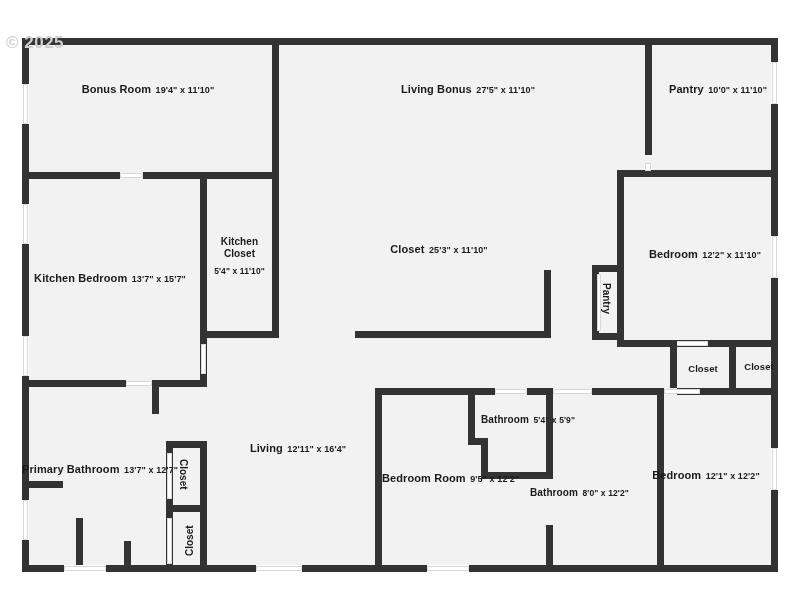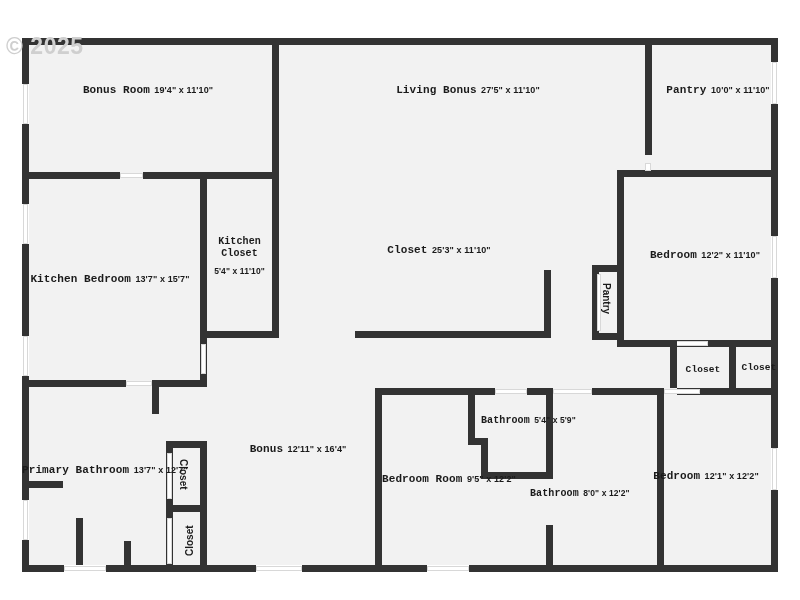--- a/index.html
+++ b/index.html
@@ -42,21 +42,20 @@
     position: absolute;
     text-align: center;
     color: #1a1a1a;
     line-height: 1.18;
     white-space: nowrap;
   }
   .room .rname {
     font-size: 11px;
     font-weight: bold;
     letter-spacing: .1px;
-    font-family: Liberation Mono, monospace;
   }
   .room .rdim {
     font-size: 9px;
     font-weight: bold;
     letter-spacing: .1px;
     margin-top: 1px;
   }
   .room.small .rname { font-size: 10px; }
   .room.small .rdim { font-size: 8.5px; }
   .room.tiny .rname { font-size: 9.5px; }
@@ -71,21 +70,21 @@
     white-space: nowrap;
     transform-origin: 0 0;
   }
   .vlabel.cw  { transform: rotate(90deg); }
   .vlabel.ccw { transform: rotate(-90deg); }
   
   #watermark {
     position: absolute;
     left: 6px;
     top: 33px;
-    font-size: 23px;
+    font-size: 17px;
     font-weight: bold;
     color: #cfcfcf;
     letter-spacing: .5px;
     user-select: none;
   }
 </style>
 </head>
 <body>
 
 <div id="plan">
@@ -245,21 +244,21 @@
 
   <div class="room tiny" style="left:677px; top:358px; width:52px;">
     <span class="rname">Closet</span>
   </div>
 
   <div class="room tiny" style="left:736px; top:356px; width:46px;">
     <span class="rname">Closet</span>
   </div>
 
   <div class="room" style="left:235px; top:438px; width:126px;">
-    <span class="rname">Bonus</span>
+    <span class="rname">Living</span>
     <span class="rdim">12'11" x 16'4"</span>
   </div>
 
   <div class="room" style="left:22px; top:459px; width:154px;">
     <span class="rname">Primary Bathroom</span>
     <span class="rdim">13'7" x 12'7"</span>
   </div>
 
   <div class="vlabel cw" style="left:189px; top:459px;">Closet</div>
 

